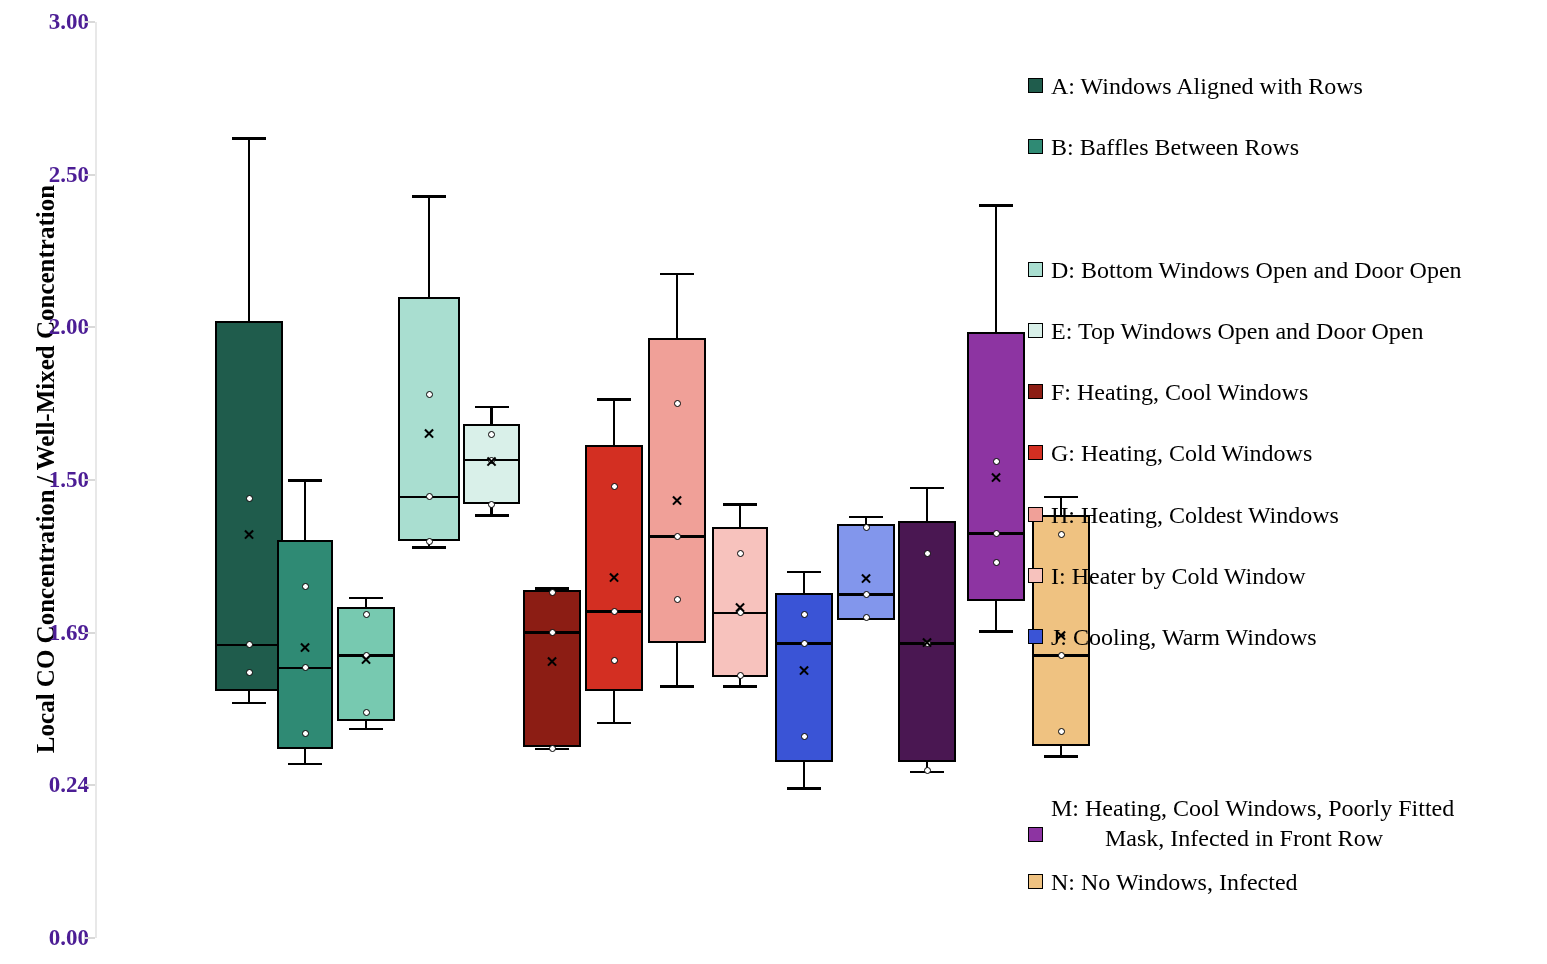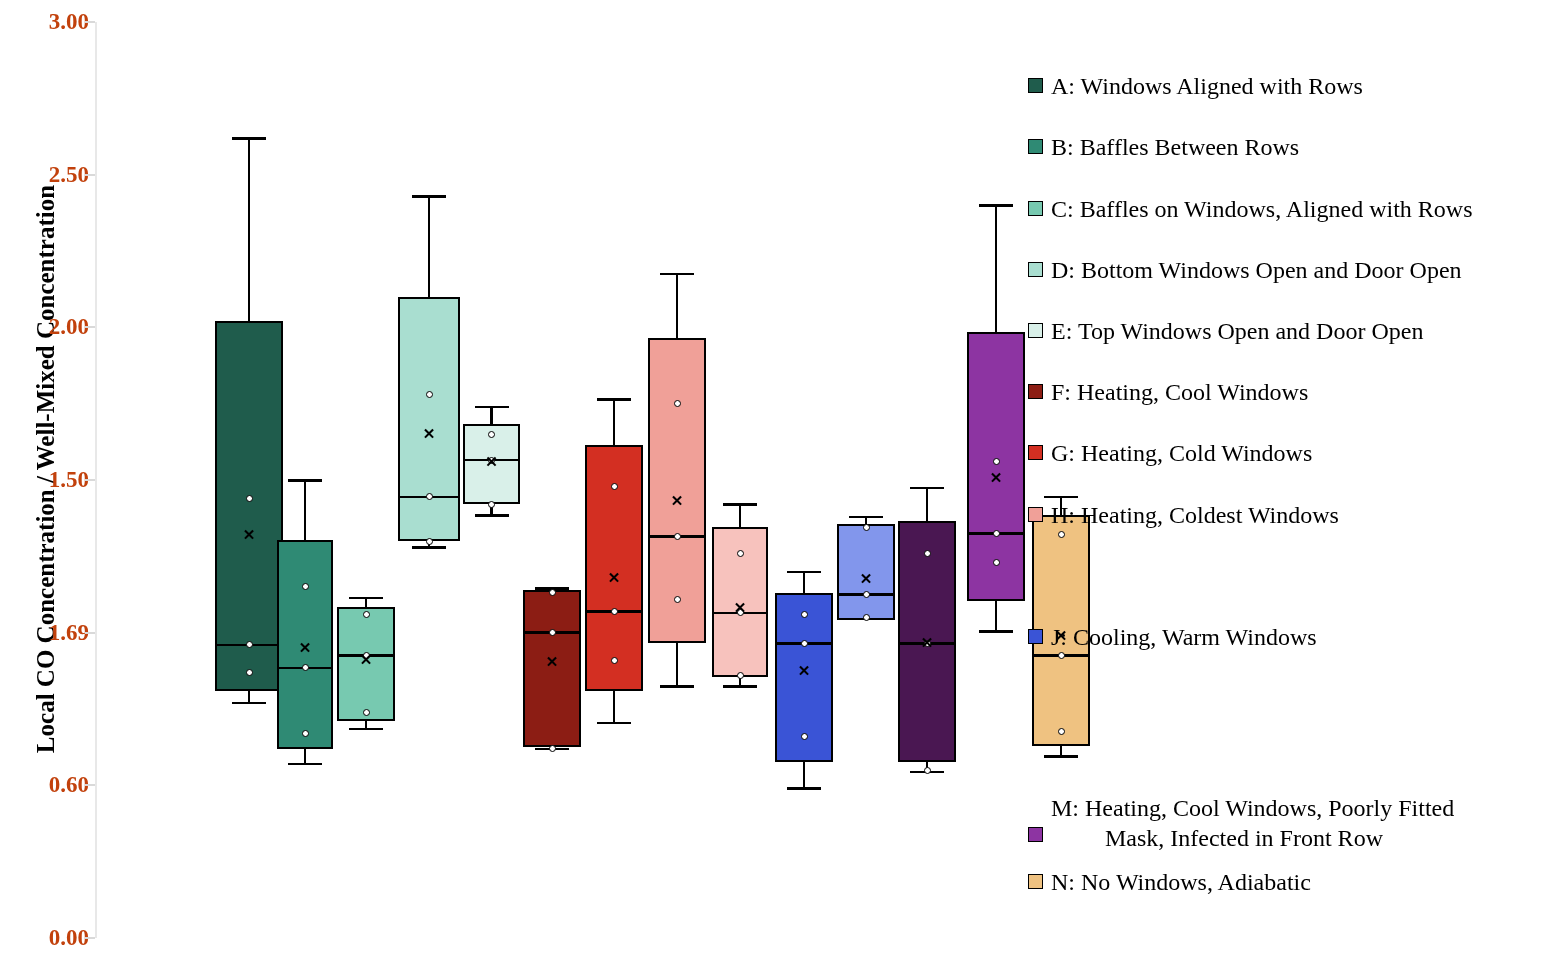--- a/index.html
+++ b/index.html
@@ -45,21 +45,21 @@
     width:10px; height:2px;
     background:#d9d9d9;
   }
   .ticklabel{
     position:absolute;
     right:0px;
     width:90px;
     text-align:right;
     font-size:23px;
     font-weight:bold;
-    color:#c2410c;
+    color:#4c1d95;
     line-height:1;
   }
   #ylabels{position:absolute;left:-6px;top:0;width:95px;height:964px;}
 
   
   .bp{position:absolute;}
   .bx{
     position:absolute;
     box-sizing:border-box;
     border:2.5px solid #000;
@@ -128,21 +128,21 @@
 </style>
 </head>
 <body>
 
 <div id="root">
 
   <div class="ytitle">Local  CO Concentration / Well-Mixed Concentration</div>
 
   <div id="ylabels">
       <div class="ticklabel" style="top: 926px;">0.00</div>
-      <div class="ticklabel" style="top: 773.333px;">0.60</div>
+      <div class="ticklabel" style="top: 773.333px;">0.24</div>
       <div class="ticklabel" style="top: 620.667px;">1.69</div>
       <div class="ticklabel" style="top: 468px;">1.50</div>
       <div class="ticklabel" style="top: 315.333px;">2.00</div>
       <div class="ticklabel" style="top: 162.667px;">2.50</div>
       <div class="ticklabel" style="top: 10px;">3.00</div>
     </div>
 
   <div id="plot">
     <div class="axis-line"></div>
   <div class="tick" style="top: 937px;"></div>
@@ -322,52 +322,52 @@
 
   <div id="legend">
       <div class="lg-row" style="top: 72px;">
         <div class="lg-sw" style="background: rgb(31, 92, 76);"></div>
         <div class="lg-tx">A: Windows Aligned with Rows</div>
       </div>
       <div class="lg-row" style="top: 133px;">
         <div class="lg-sw" style="background: rgb(47, 138, 116);"></div>
         <div class="lg-tx">B: Baffles Between Rows</div>
       </div>
-      <div class="lg-row" style="top: 195px;">
-        <div class="lg-sw" style="background: rgb(119, 201, 176);"></div>
-        <div class="lg-tx">C: Baffles on Windows, Aligned with Rows</div>
-      </div>
       <div class="lg-row" style="top: 256px;">
         <div class="lg-sw" style="background: rgb(169, 222, 208);"></div>
         <div class="lg-tx">D: Bottom Windows Open and Door Open</div>
       </div>
       <div class="lg-row" style="top: 317px;">
         <div class="lg-sw" style="background: rgb(217, 240, 233);"></div>
         <div class="lg-tx">E: Top Windows Open and Door Open</div>
       </div>
       <div class="lg-row" style="top: 439px;">
         <div class="lg-sw" style="background: rgb(211, 47, 34);"></div>
         <div class="lg-tx">G: Heating, Cold Windows</div>
       </div>
       <div class="lg-row" style="top: 378px;">
         <div class="lg-sw" style="background: rgb(140, 29, 20);"></div>
         <div class="lg-tx">F: Heating, Cool Windows</div>
       </div>
       <div class="lg-row" style="top: 501px;">
         <div class="lg-sw" style="background: rgb(240, 160, 152);"></div>
         <div class="lg-tx">H: Heating, Coldest Windows</div>
+      </div>
+      <div class="lg-row" style="top: 562px;">
+        <div class="lg-sw" style="background: rgb(247, 194, 189);"></div>
+        <div class="lg-tx">I: Heater by Cold Window</div>
       </div>
       <div class="lg-row" style="top: 623px;">
         <div class="lg-sw" style="background: rgb(58, 84, 214);"></div>
         <div class="lg-tx">J: Cooling, Warm Windows</div>
       </div>
       <div class="lg-row" style="top: 793px;">
         <div class="lg-sw" style="background: rgb(141, 52, 162); margin-top: 34px;"></div>
         <div class="lg-tx two">M: Heating, Cool Windows, Poorly Fitted
          Mask, Infected in Front Row</div>
       </div>
       <div class="lg-row" style="top: 868px;">
         <div class="lg-sw" style="background: rgb(239, 194, 129);"></div>
-        <div class="lg-tx">N: No Windows, Adiabatic</div>
+        <div class="lg-tx">N: No Windows, Infected</div>
       </div>
     </div>
 
 </div>
 
 </body></html>

